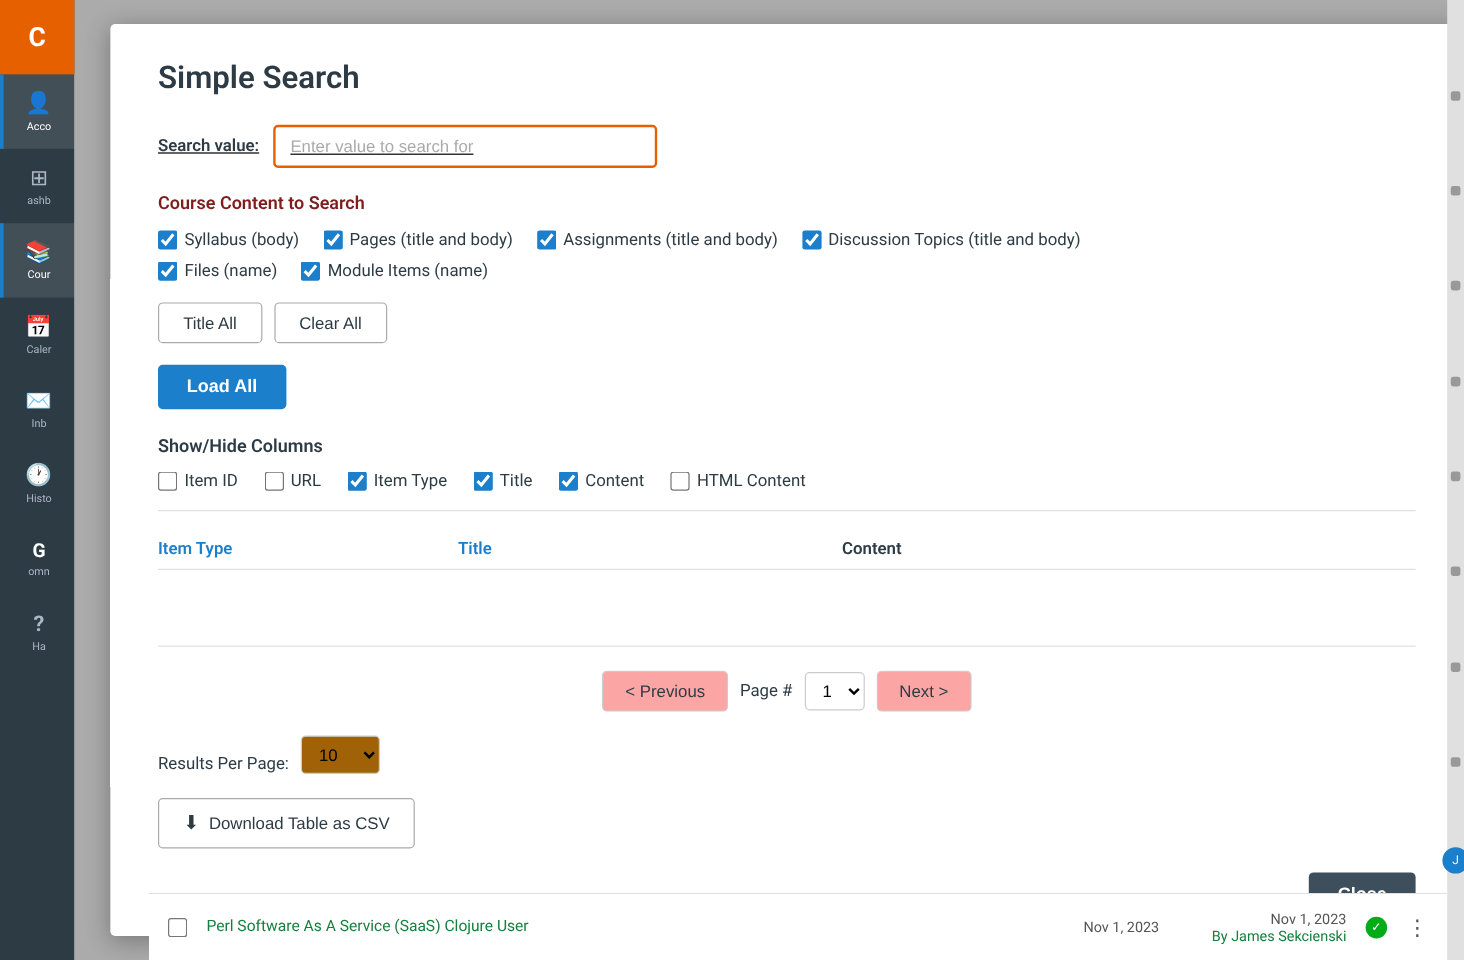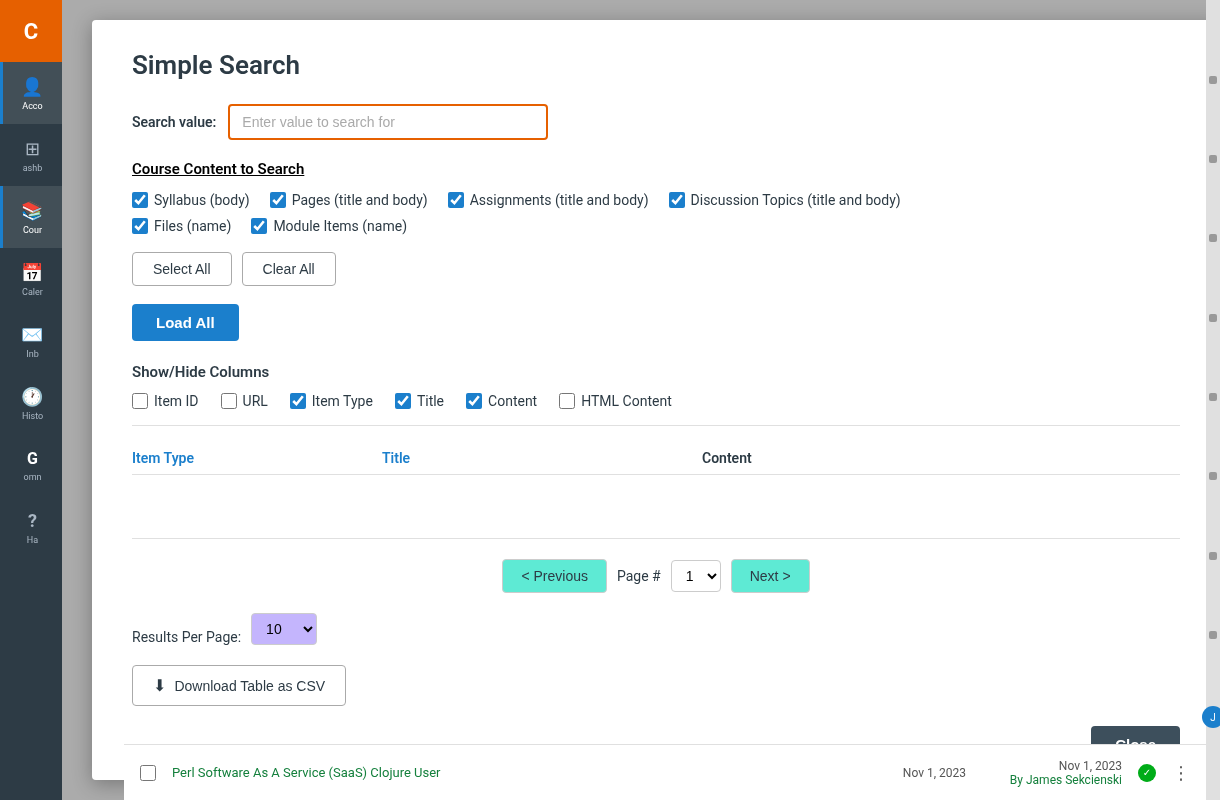--- a/index.html
+++ b/index.html
@@ -103,20 +103,21 @@
       color: #2d3b45;
       margin-bottom: 24px;
     }
 
     
     .search-row {
       display: flex;
       align-items: center;
       gap: 12px;
       margin-bottom: 20px;
+      text-decoration: underline;
     }
     .search-label {
       font-size: 14px;
       color: #2d3b45;
       font-weight: 600;
       white-space: nowrap;
     }
     .search-input {
       border: 2px solid #e66000;
       border-radius: 4px;
@@ -127,23 +128,22 @@
       color: #555;
     }
     .search-input::placeholder {
       color: #aaa;
     }
 
     
     .section-label {
       font-size: 15px;
       font-weight: 600;
-      color: #000000;
+      color: #7f1d1d;
       margin-bottom: 14px;
-      text-decoration: underline;
     }
 
     .checkboxes-row {
       display: flex;
       flex-wrap: wrap;
       gap: 10px 20px;
       margin-bottom: 10px;
     }
     .checkbox-item {
       display: flex;
@@ -226,21 +226,21 @@
     .pagination-row {
       display: flex;
       align-items: center;
       justify-content: center;
       gap: 10px;
       margin: 20px 0;
     }
     .btn-page {
       padding: 8px 18px;
       border: 1px solid #ccc;
-      background: #5eead4;
+      background: #fca5a5;
       border-radius: 4px;
       font-size: 14px;
       cursor: pointer;
       color: #2d3b45;
     }
     .btn-page:disabled {
       color: #aaa;
       cursor: default;
     }
     .page-label {
@@ -266,21 +266,21 @@
     .results-label {
       font-size: 14px;
       color: #2d3b45;
     }
     .results-select {
       padding: 6px 10px;
       border: 1px solid #ccc;
       border-radius: 4px;
       font-size: 14px;
       cursor: pointer;
-      background: #c4b5fd;
+      background: #a16207;
     }
 
     
     .btn-download {
       display: flex;
       align-items: center;
       gap: 8px;
       padding: 10px 20px;
       border: 1px solid #aaa;
       background: white;
@@ -464,21 +464,21 @@
           <span>Files (name)</span>
         </label>
         <label class="checkbox-item">
           <input type="checkbox" checked="" style="">
           <span>Module Items (name)</span>
         </label>
       </div>
 
       
       <div class="btn-row">
-        <button class="btn-outline">Select All</button>
+        <button class="btn-outline">Title All</button>
         <button class="btn-outline">Clear All</button>
       </div>
 
       
       <button class="btn-primary">Load All</button>
 
       
       <div class="show-hide-section" style="margin-top:22px;">
         <div class="show-hide-label">Show/Hide Columns</div>
         <div class="columns-row">

